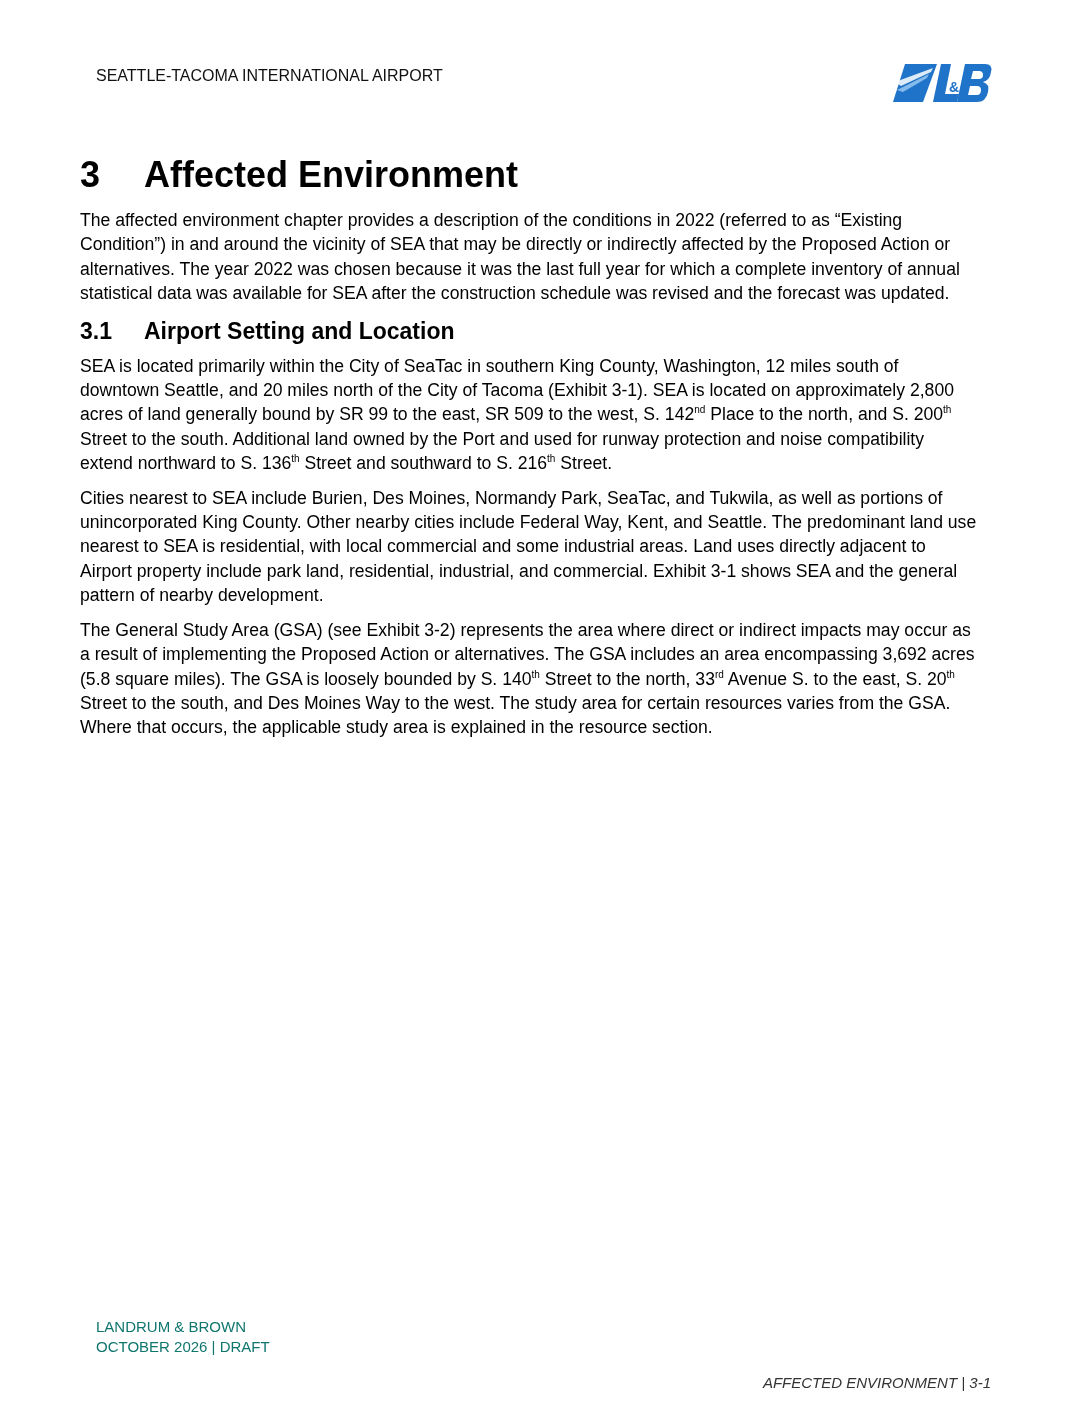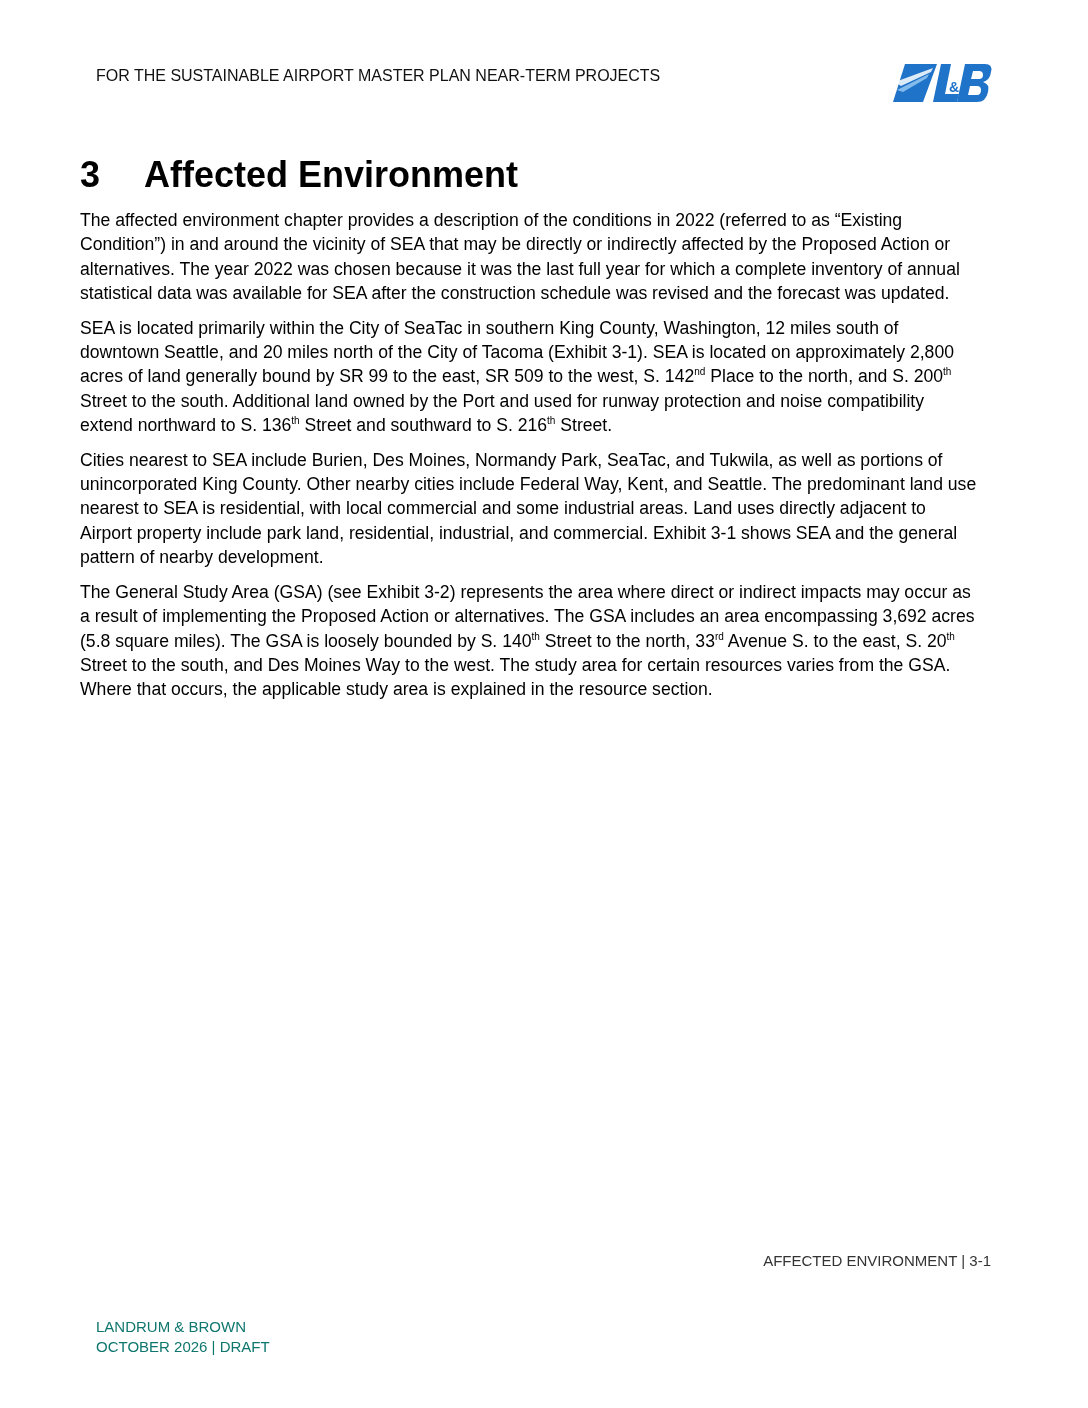--- a/index.html
+++ b/index.html
@@ -8,46 +8,49 @@
   .logo { position: absolute; left: 893px; top: 62px; width: 100px; height: 42px; }
   .content { position: absolute; left: 80px; top: 152px; width: 900px; }
   h1 { font-size: 36px; font-weight: bold; margin: 0 0 10px 0; line-height: 46px; }
   h1 .num { display: inline-block; width: 64px; }
   h2 { font-size: 23px; font-weight: bold; margin: 10px 0 8px 0; line-height: 30px; }
   h2 .num { display: inline-block; width: 64px; }
   p { font-size: 17.6px; line-height: 24.4px; margin: 0 0 10px 0; }
   sup { font-size: 10px; line-height: 0; vertical-align: super; }
   b { font-weight: normal; }
   .footer-left { position: absolute; left: 96px; top: 1317px; font-size: 15px; line-height: 20px; color: #0f766e; }
-  .footer-right { position: absolute; right: 97px; top: 1251px; font-size: 15px; line-height: 20px; color: #333; }
+  .footer-right { position: absolute; right: 97px; top: 1373px; font-size: 15px; line-height: 20px; color: #333; font-style: italic; }
 </style>
 </head>
 <body>
 
 <div class="header">
-  <div>FOR THE SUSTAINABLE AIRPORT MASTER PLAN NEAR-TERM PROJECTS</div>
+  <div>SEATTLE-TACOMA INTERNATIONAL AIRPORT</div>
 </div>
 
 <div class="logo">
   <svg width="100" height="42" viewBox="0 0 100 42">
     <polygon points="12,2 44,2 30,40 0,40" fill="#1f73c8"></polygon>
     <polygon points="2,20 40,6 38,10 8,24" fill="#ffffff" opacity="0.85"></polygon>
     <polygon points="4,28 36,12 34,16 10,30" fill="#8fc3f0" opacity="0.9"></polygon>
     <polygon points="48,2 58,2 52,32 66,32 64,40 40,40" fill="#1f73c8"></polygon>
     <text x="56" y="30" font-family="Liberation Sans, sans-serif" font-size="14" font-weight="bold" fill="#1f73c8">&amp;</text>
     <path d="M72 2 H92 Q100 2 98 10 Q97 18 90 20 Q97 22 95 30 Q93 40 84 40 H64 Z M80 9 L78 17 H86 Q90 17 90 13 Q90 9 86 9 Z M77 24 L75 33 H84 Q88 33 88 28 Q88 24 84 24 Z" fill="#1f73c8" fill-rule="evenodd"></path>
   </svg>
 </div>
 
 <div class="content">
   <h1>
     <span class="num">3</span><span>Affected Environment</span>
   </h1>
   <p>The affected environment chapter provides a description of the conditions in 2022 (referred to as “Existing Condition”) in and around the vicinity of SEA that may be directly or indirectly affected by the Proposed Action or alternatives. The year 2022 was chosen because it was the last full year for which a complete inventory of annual statistical data was available for SEA after the construction schedule was revised and the forecast was updated.</p>
 
+  <h2>
+    <span class="num">3.1</span><span>Airport Setting and Location</span>
+  </h2>
   <p><span>SEA is located primarily within the City of SeaTac in southern King County, Washington, 12 miles south of downtown Seattle, and 20 miles north of the City of Tacoma (</span><b>Exhibit 3-1</b><span>). SEA is located on approximately 2,800 acres of land generally bound by SR 99 to the east, SR 509 to the west, S. 142</span><sup>nd</sup><span> Place to the north, and S. 200</span><sup>th</sup><span> Street to the south. Additional land owned by the Port and used for runway protection and noise compatibility extend northward to S. 136</span><sup>th</sup><span> Street and southward to S. 216</span><sup>th</sup><span> Street.</span></p>
   <p><span>Cities nearest to SEA include Burien, Des Moines, Normandy Park, SeaTac, and Tukwila, as well as portions of unincorporated King County. Other nearby cities include Federal Way, Kent, and Seattle. The predominant land use nearest to SEA is residential, with local commercial and some industrial areas. Land uses directly adjacent to Airport property include park land, residential, industrial, and commercial. </span><b>Exhibit 3-1</b><span> shows SEA and the general pattern of nearby development.</span></p>
 
   <p><span>The General Study Area (GSA) (see </span><b>Exhibit 3-2</b><span>) represents the area where direct or indirect impacts may occur as a result of implementing the Proposed Action or alternatives. The GSA includes an area encompassing 3,692 acres (5.8 square miles). The GSA is loosely bounded by S. 140</span><sup>th</sup><span> Street to the north, 33</span><sup>rd</sup><span> Avenue S. to the east, S. 20</span><sup>th</sup><span> Street to the south, and Des Moines Way to the west. The study area for certain resources varies from the GSA. Where that occurs, the applicable study area is explained in the resource section.</span></p>
 </div>
 
 <div class="footer-left">
   <div>LANDRUM &amp; BROWN</div>
   <div>OCTOBER 2026 | DRAFT</div>
 </div>

